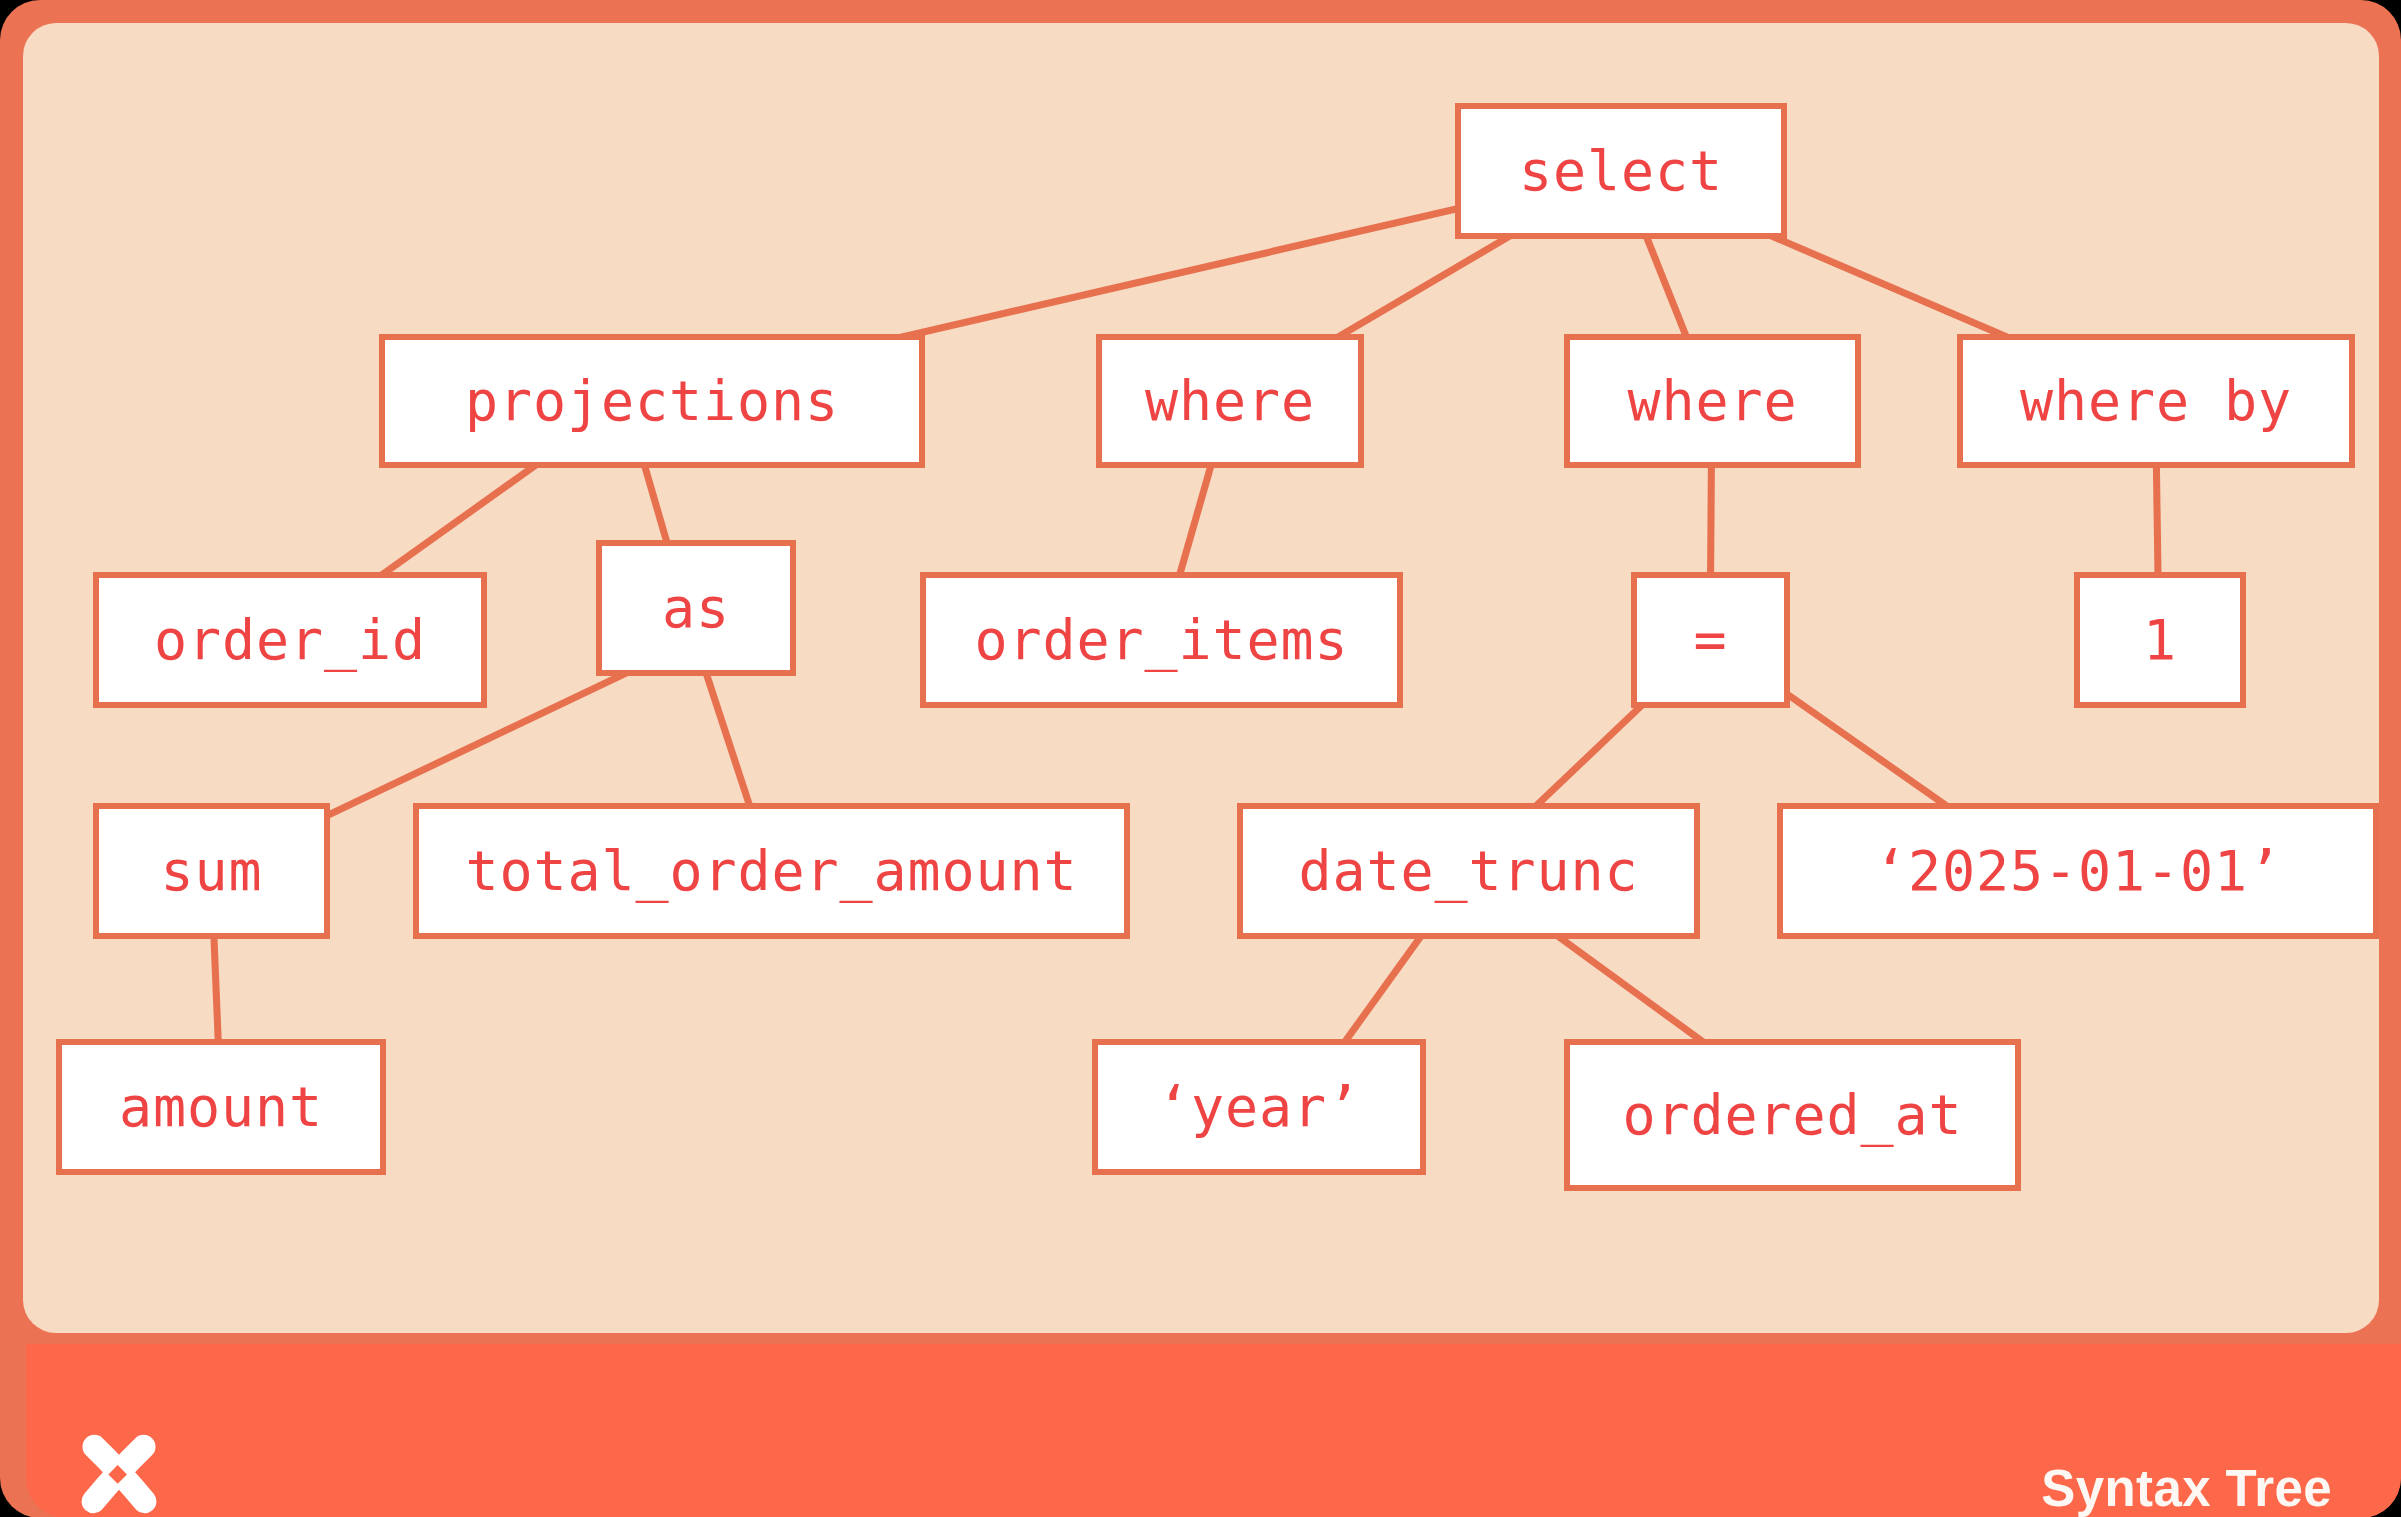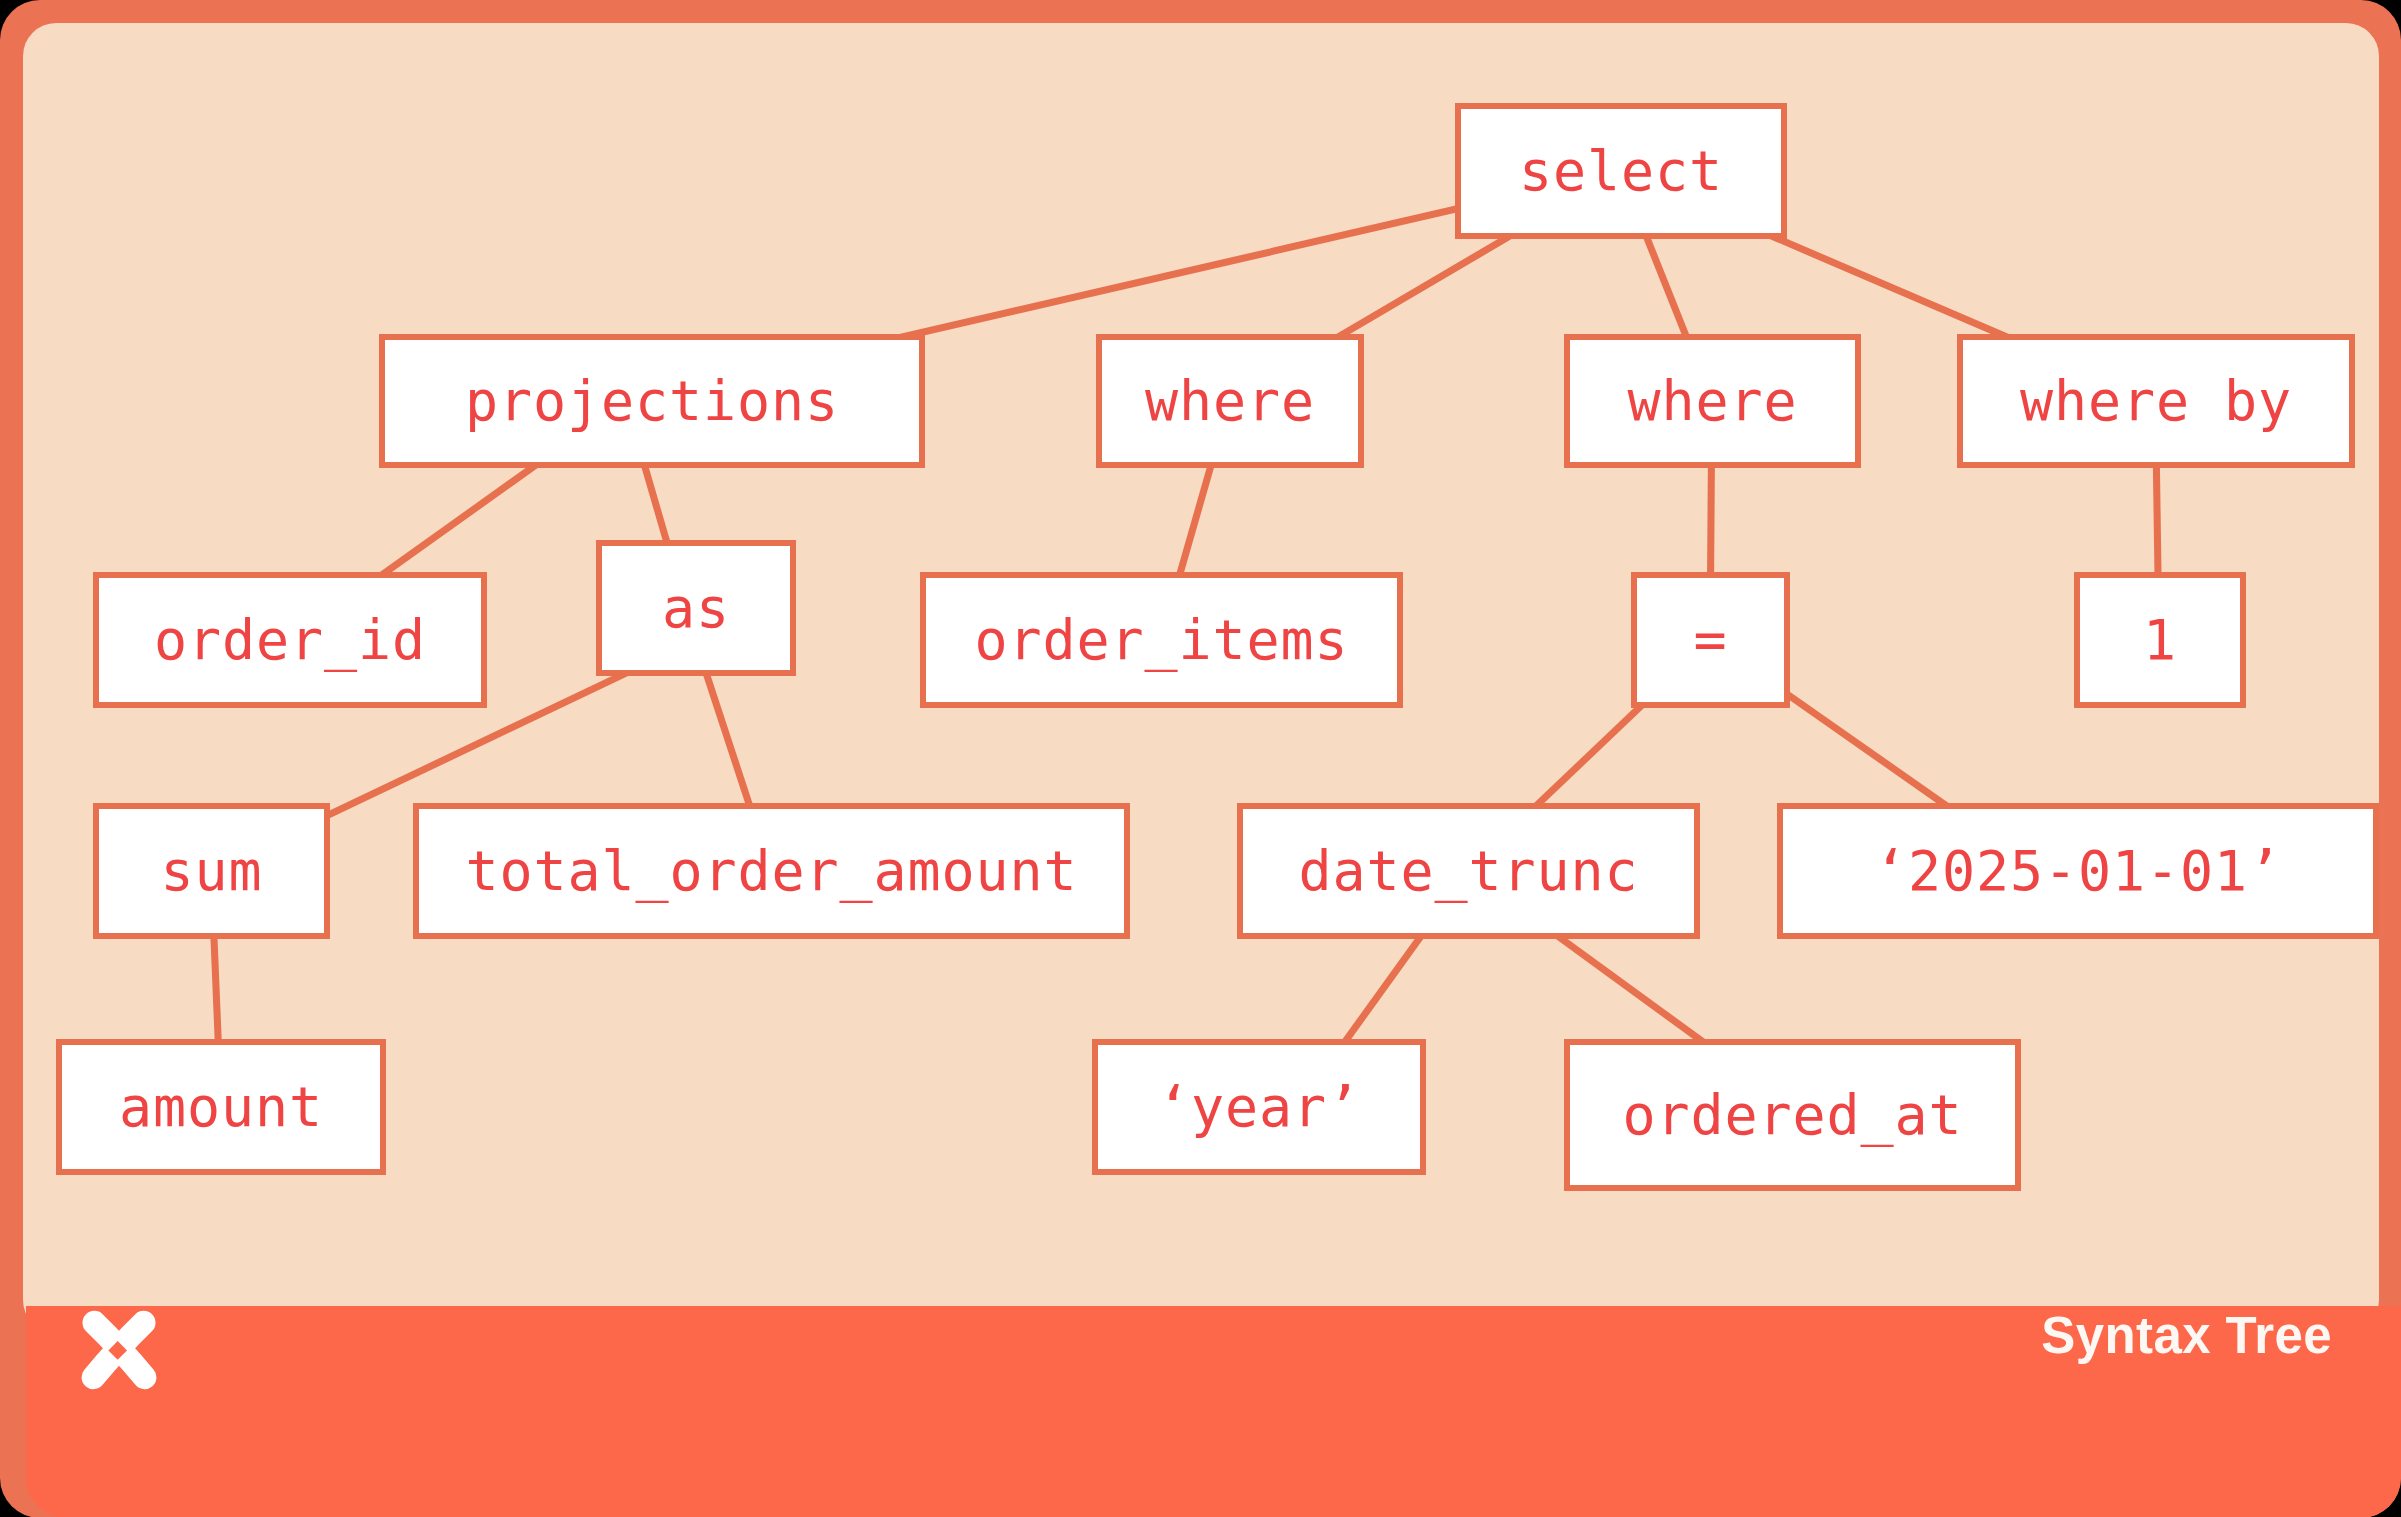--- a/index.html
+++ b/index.html
@@ -18,23 +18,23 @@
 
   .node {
     position: absolute; box-sizing: border-box;
     background: #ffffff; border: 6.2px solid #e7704e;
     color: #ef4444; font-size: 55px; letter-spacing: 0.9px;
     display: flex; align-items: center; justify-content: center;
     white-space: nowrap;
   }
 
   .footer {
-    position: absolute; left: 0; right: 0; bottom: 0; height: 212px;
+    position: absolute; left: 0; right: 0; bottom: 0; height: 174px;
     background: #fe684a; border-radius: 0 0 40px 40px;
-    display: flex; align-items: flex-start; justify-content: space-between;
+    display: flex; align-items: flex-end; justify-content: space-between;
     padding: 0 69px 0 49px; box-sizing: border-box; margin-left: 26px;
   }
   .footer-title {
     color: #fdf8f4; font-family: "Liberation Sans", sans-serif;
     font-size: 51px; font-weight: 700; letter-spacing: 0.4px;
   }
   .logo { width: 88px; height: 88px; }
 </style>
 </head>
 <body>

